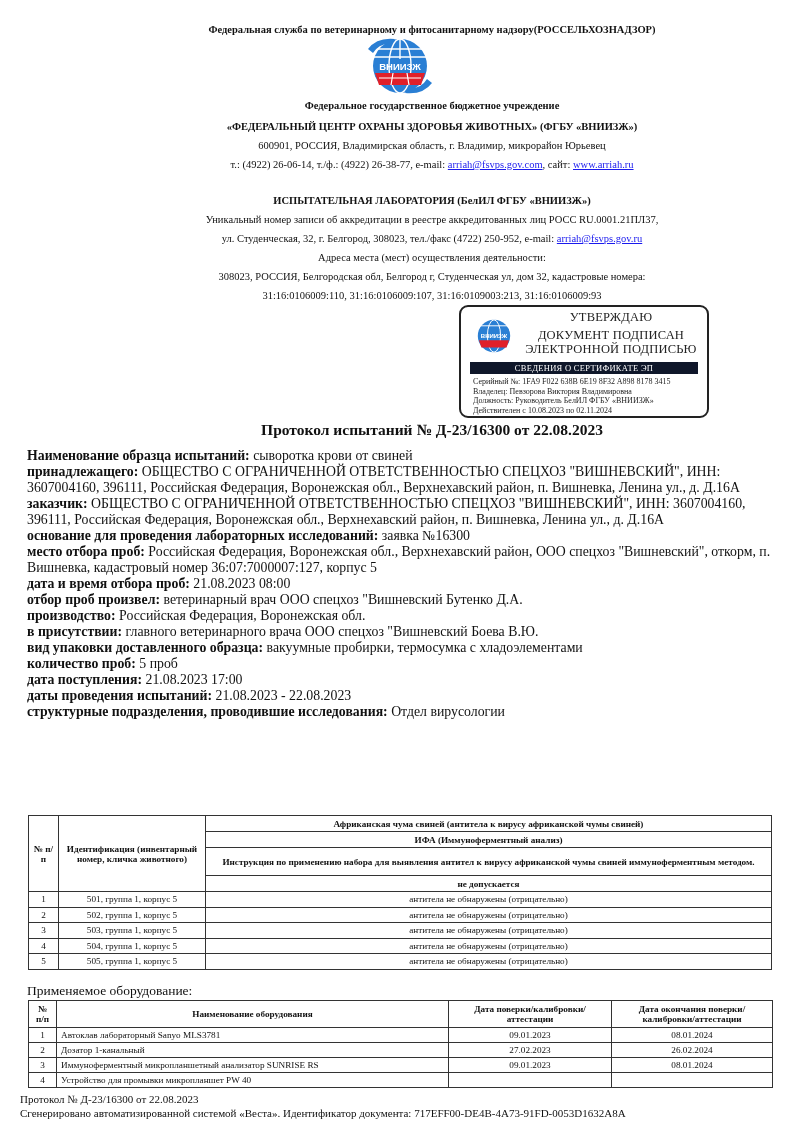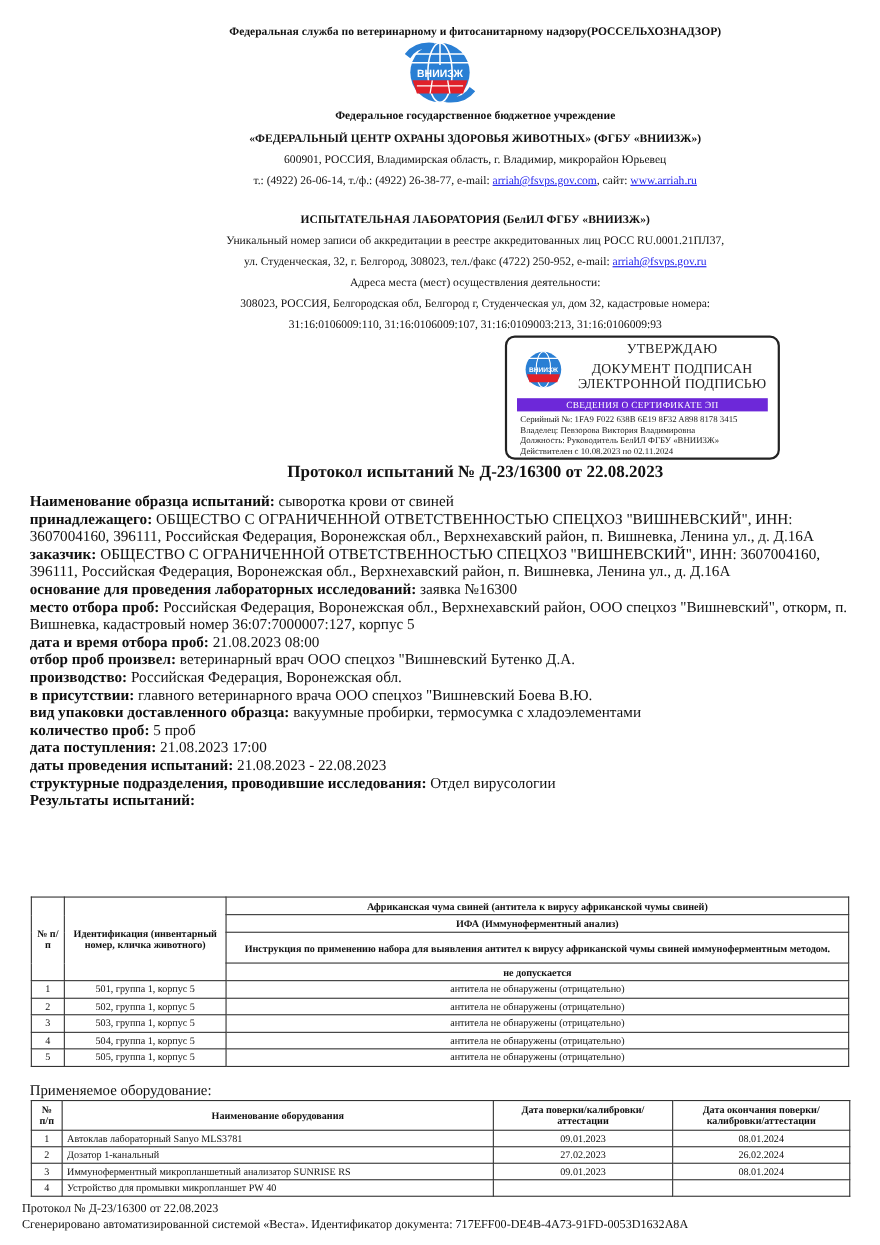--- a/index.html
+++ b/index.html
@@ -10,21 +10,21 @@
   .hdr { font-size: 10.5px; line-height: 12px; }
   .b { font-weight: bold; }
   a.link { color: #1a1aee; text-decoration: underline; }
   .logo { left: 365px; top: 35px; width: 70px; height: 62px; }
   .sigbox { left: 459px; top: 305px; width: 250px; height: 113px;
             border: 2px solid #222; border-radius: 9px; box-sizing: border-box; }
   .sig-logo { position: absolute; left: 12px; top: 8px; width: 42px; height: 42px; }
   .sig-title { position: absolute; left: 60px; right: 6px; text-align: center;
                font-size: 12.5px; line-height: 13px; color: #222; letter-spacing: 0.2px; }
   .sig-bar { position: absolute; left: 9px; right: 9px; top: 55px; height: 12px;
-             background: #6d28d9; color: #fff; font-size: 8.5px; line-height: 12px;
+             background: #0f172a; color: #fff; font-size: 8.5px; line-height: 12px;
              text-align: center; letter-spacing: 0.3px; }
   .sig-info { position: absolute; left: 12px; top: 70px; font-size: 8px; line-height: 9.5px; color: #222; }
   .title { top: 421px; font-size: 15.5px; font-weight: bold; }
   .fields { left: 27px; top: 448px; width: 750px; font-size: 13.8px; line-height: 16px; }
   .fields .row { margin: 0; }
   .fields .lbl { font-weight: bold; }
   table { border-collapse: collapse; }
   .res { position: absolute; left: 28px; top: 815px; width: 744px; font-size: 9.2px; }
   .res td, .res th { border: 1.2px solid #333; text-align: center; padding: 0 3px; }
   .res th { font-weight: bold; }
@@ -108,21 +108,20 @@
   <div class="row"><span class="lbl">место отбора проб:</span><span> Российская Федерация, Воронежская обл., Верхнехавский район, ООО спецхоз "Вишневский", откорм, п. Вишневка, кадастровый номер 36:07:7000007:127, корпус 5</span></div>
   <div class="row"><span class="lbl">дата и время отбора проб:</span><span> 21.08.2023 08:00</span></div>
   <div class="row"><span class="lbl">отбор проб произвел:</span><span> ветеринарный врач ООО спецхоз "Вишневский Бутенко Д.А.</span></div>
   <div class="row"><span class="lbl">производство:</span><span> Российская Федерация, Воронежская обл.</span></div>
   <div class="row"><span class="lbl">в присутствии:</span><span> главного ветеринарного врача ООО спецхоз "Вишневский Боева В.Ю.</span></div>
   <div class="row"><span class="lbl">вид упаковки доставленного образца:</span><span> вакуумные пробирки, термосумка с хладоэлементами</span></div>
   <div class="row"><span class="lbl">количество проб:</span><span> 5 проб</span></div>
   <div class="row"><span class="lbl">дата поступления:</span><span> 21.08.2023 17:00</span></div>
   <div class="row"><span class="lbl">даты проведения испытаний:</span><span> 21.08.2023 - 22.08.2023</span></div>
   <div class="row"><span class="lbl">структурные подразделения, проводившие исследования:</span><span> Отдел вирусологии</span></div>
-  <div class="row"><span class="lbl">Результаты испытаний:</span></div>
 </div>
 
 <table class="res">
   <colgroup>
       <col style="width:30px">
       <col style="width:147px">
       <col>
     </colgroup>
   <tbody>
       <tr style="height:16px;">

